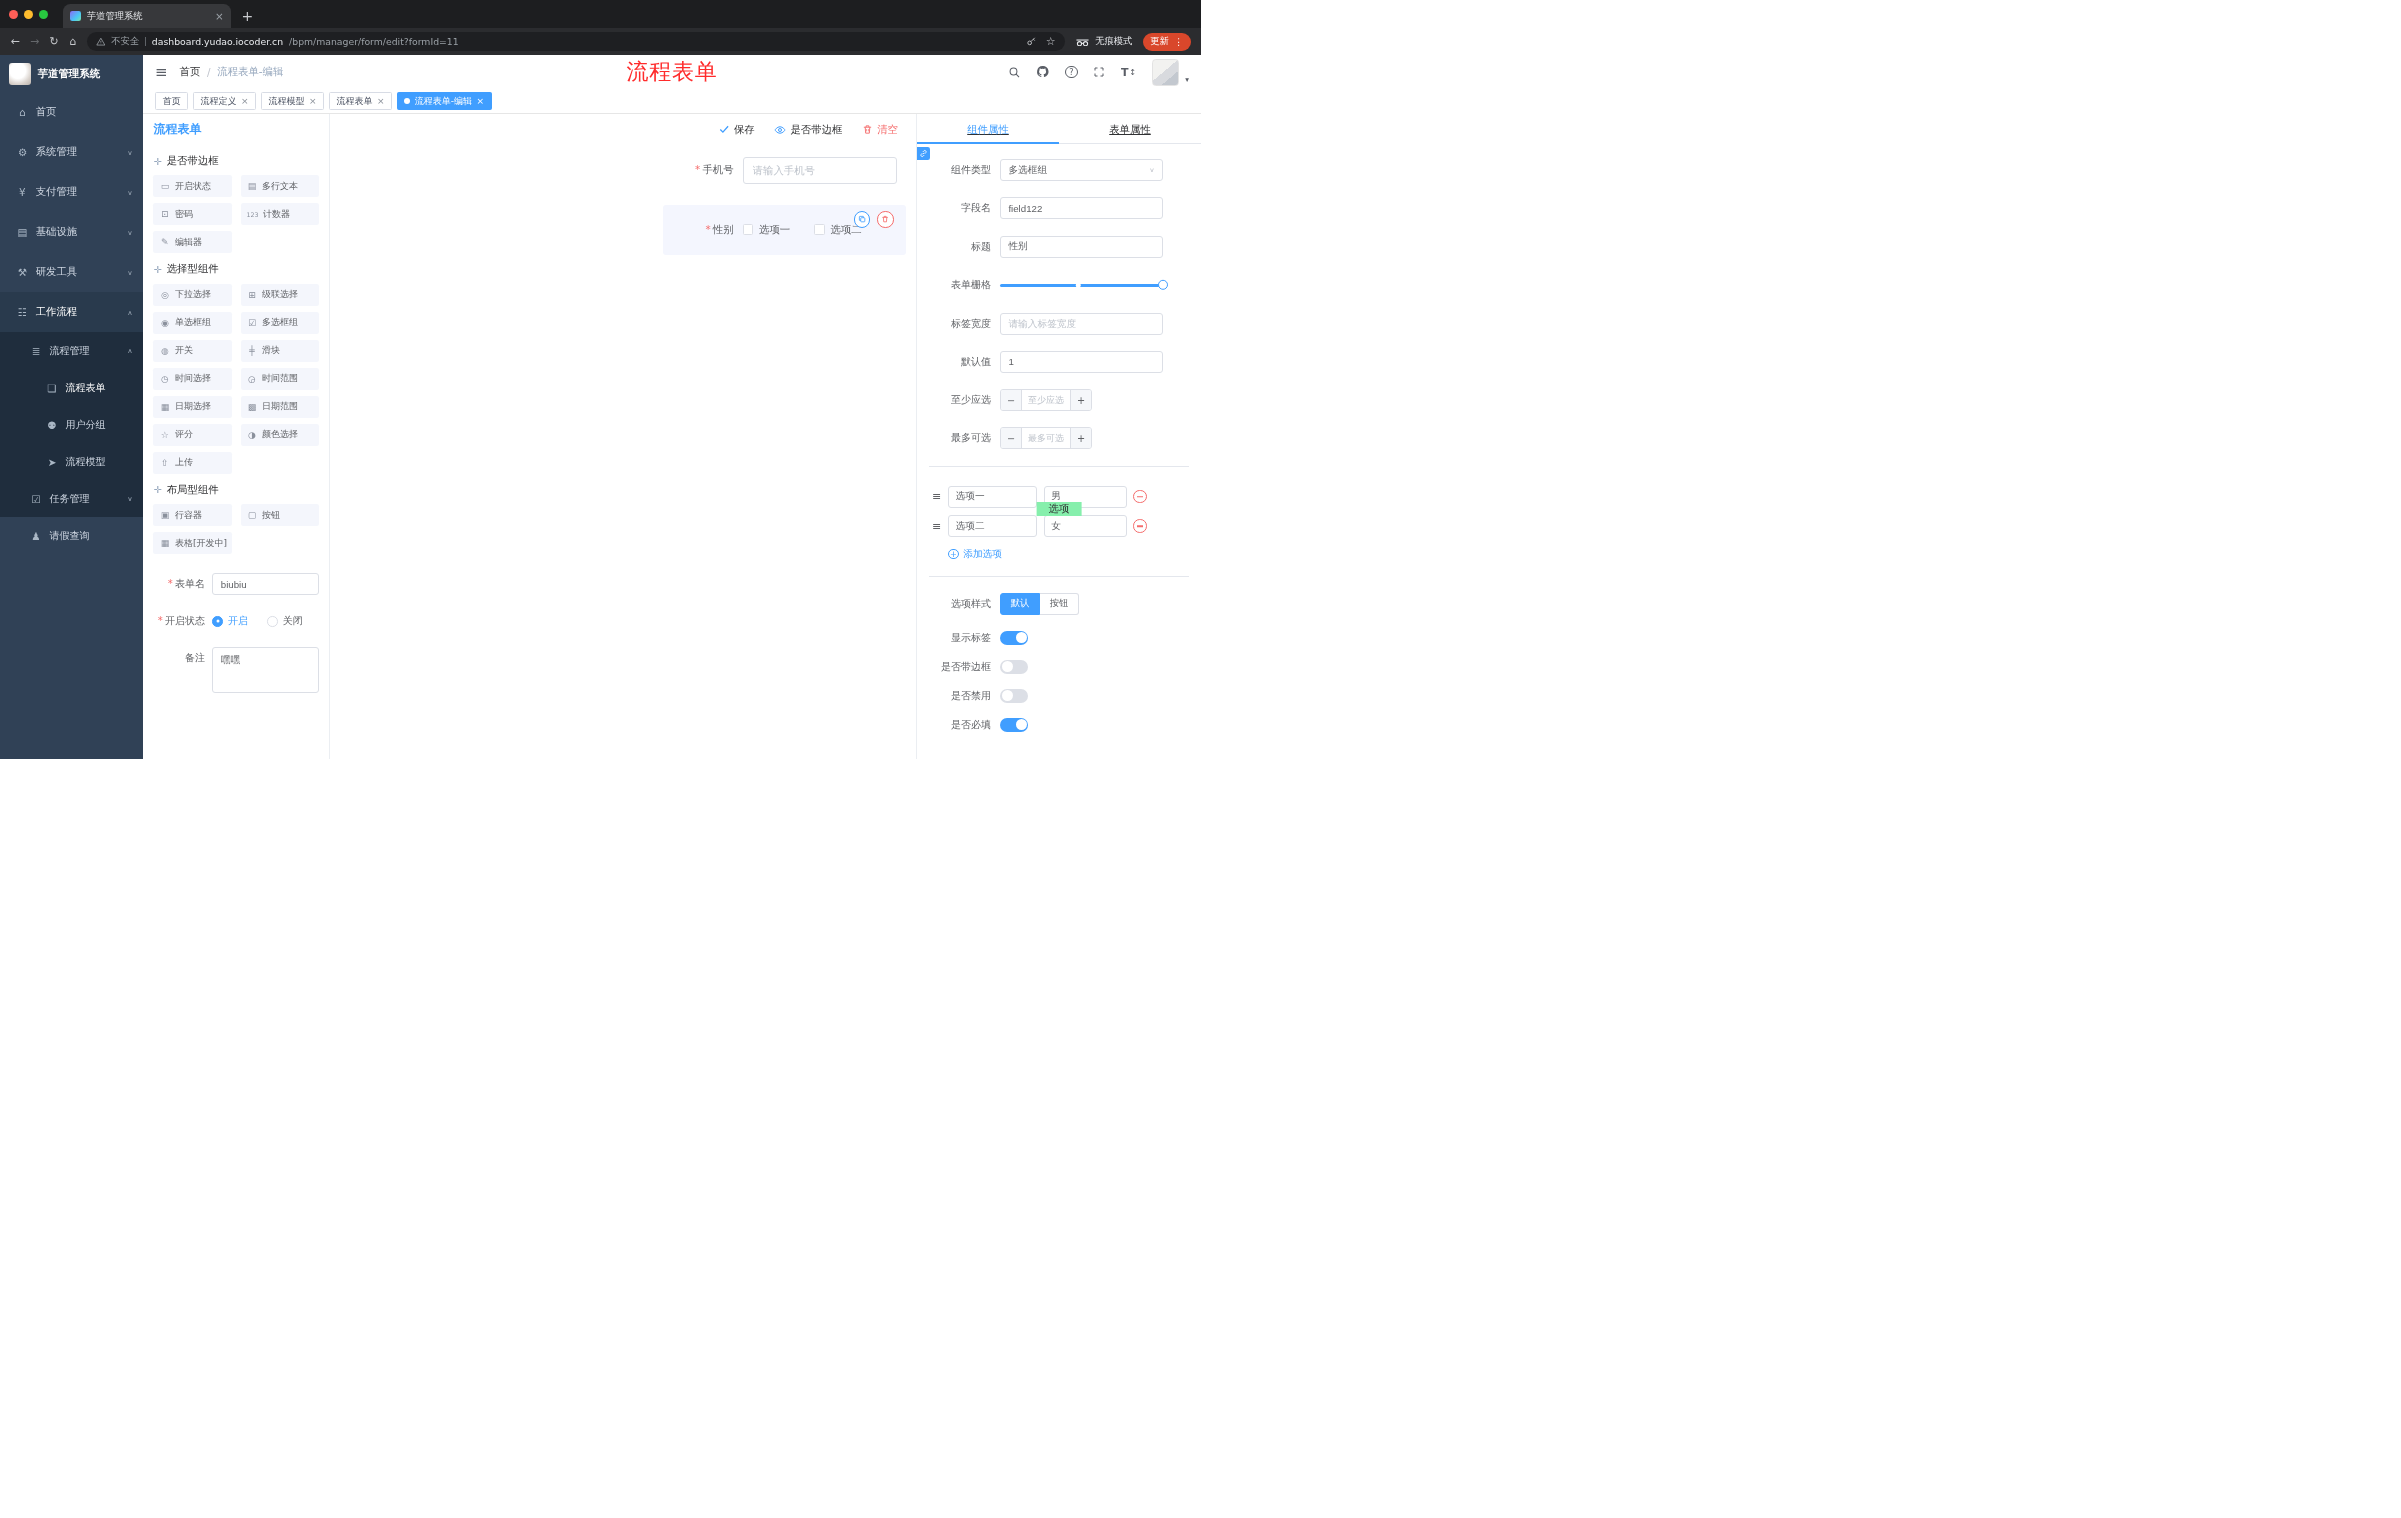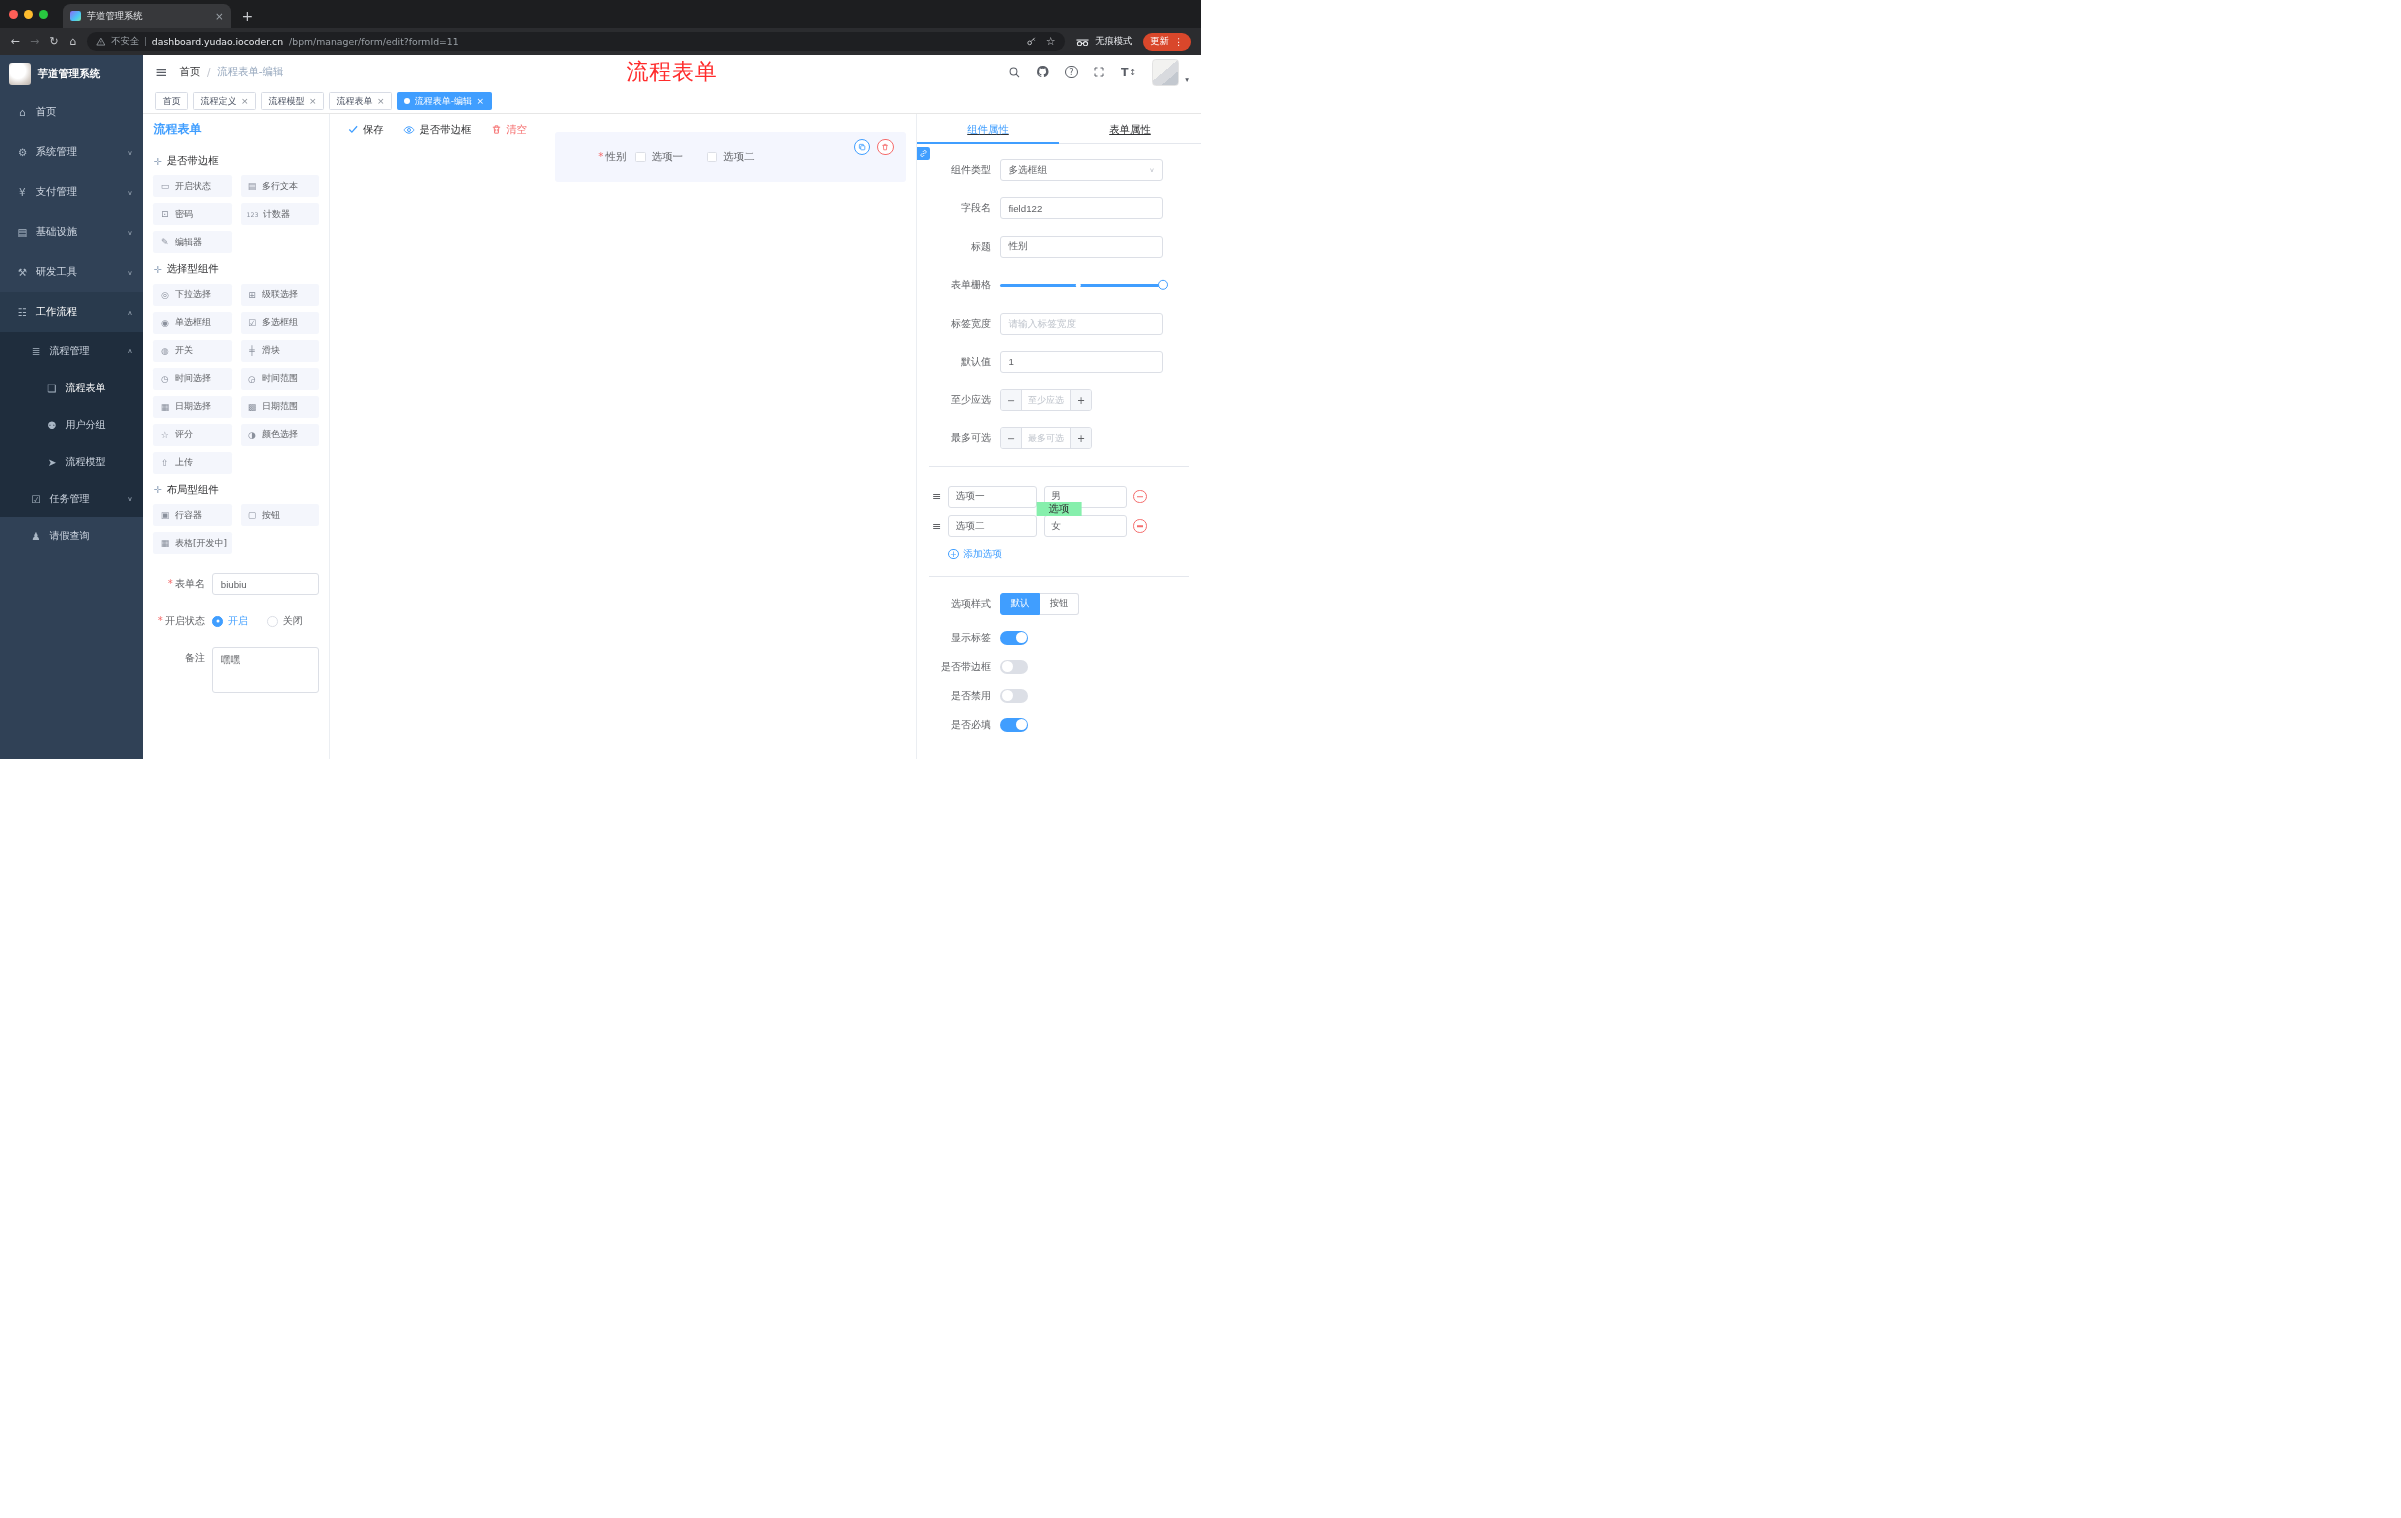--- a/index.html
+++ b/index.html
@@ -93,21 +93,21 @@
   .meta-input { flex:1; height:22px; border:0.7px solid #dcdfe6; border-radius:3px; padding:0 7.4px; font-size:9.7px; color:#606266; outline:none; min-width:0; background:#fff; }
   textarea.meta-input { height:46px; padding:4.5px 7.4px; resize:none; font-family:inherit; line-height:1.4; }
   .radio-group { display:flex; align-items:center; gap:19.3px; height:22px; }
   .radio-opt { display:flex; align-items:center; gap:5.2px; font-size:10px; color:#606266; cursor:pointer; }
   .radio-opt.checked { color:#409eff; }
   .radio { width:10.4px; height:10.4px; border-radius:50%; border:0.7px solid #dcdfe6; background:#fff; position:relative; flex:none; }
   .radio.checked { background:#409eff; border-color:#409eff; }
   .radio.checked::after { content:""; position:absolute; left:50%; top:50%; transform:translate(-50%,-50%); width:3px; height:3px; border-radius:50%; background:#fff; }
 
   
-  .canvas { flex:1; display:flex; flex-direction:row; min-width:0; }
+  .canvas { flex:1; display:flex; flex-direction:column; min-width:0;align-items:flex-end; }
   .canvas-toolbar { height:31px; display:flex; align-items:center; justify-content:flex-end; gap:19.3px; padding:0 18px; flex:none; }
   .action { display:flex; align-items:center; gap:4.5px; font-size:10.4px; color:#303133; cursor:pointer; }
   .action.clear { color:#f56c6c; }
   .canvas-body { flex:1; padding:4.5px 10.4px; overflow:hidden; }
   .field-row { display:flex; align-items:center; padding:7.4px 9px; }
   .field-label { width:71px; text-align:right; padding-right:9px; font-size:10.4px; color:#606266; flex:none; white-space:nowrap; }
   .field-input { flex:1; height:27px; border:0.7px solid #dcdfe6; border-radius:3px; padding:0 9px; font-size:10.4px; color:#606266; outline:none; background:#fff; min-width:0; }
   input::placeholder, textarea::placeholder { color:#bfc4cc; }
   .selected-block { margin-top:13.4px; background:#f4f6fe; border-radius:3px; position:relative; padding:18px 9px; }
   .checkbox { display:flex; align-items:center; gap:6px; font-size:10.4px; color:#606266; margin-right:24px; cursor:pointer; }
@@ -496,20 +496,24 @@
             </span>
             <span class="action clear">
               <svg viewBox="0 0 24 24" width="11" height="11" fill="none" stroke="#f56c6c" stroke-width="2">
                   <path d="M4 7h16M9 7V4h6v3M7 7l1 13h8l1-13"></path>
                   <path d="M10 11v5M14 11v5" stroke-width="1.5"></path>
                 </svg>
               <span>清空</span>
             </span>
           </div>
           <div class="canvas-body">
+            <div class="field-row">
+              <span class="field-label"><span class="req">*</span><span>手机号</span></span>
+              <input class="field-input" placeholder="请输入手机号" style="">
+            </div>
             <div class="selected-block">
               <div class="field-row" style="padding:0;">
                 <span class="field-label"><span class="req">*</span><span>性别</span></span>
                 <span class="checkbox">
                     <span class="cbox"></span>
                     <span>选项一</span>
                   </span>
                 <span class="checkbox">
                     <span class="cbox"></span>
                     <span>选项二</span>

